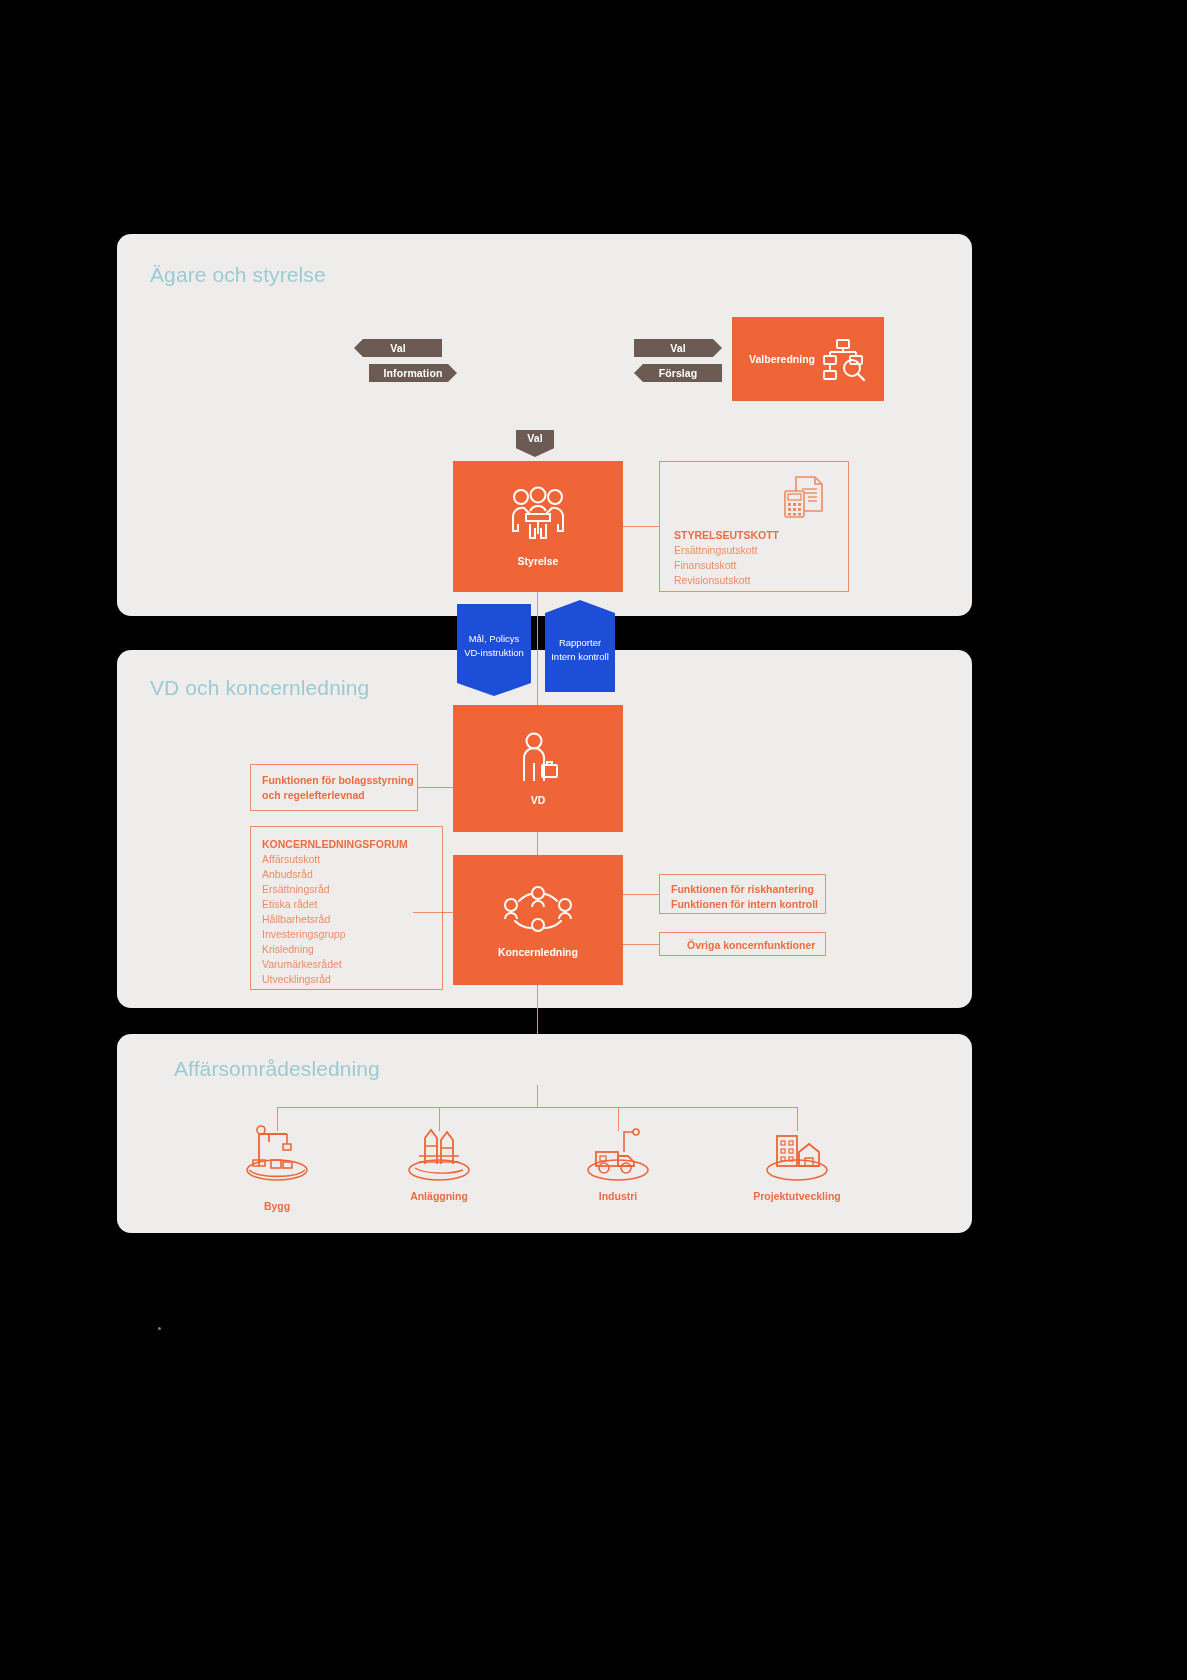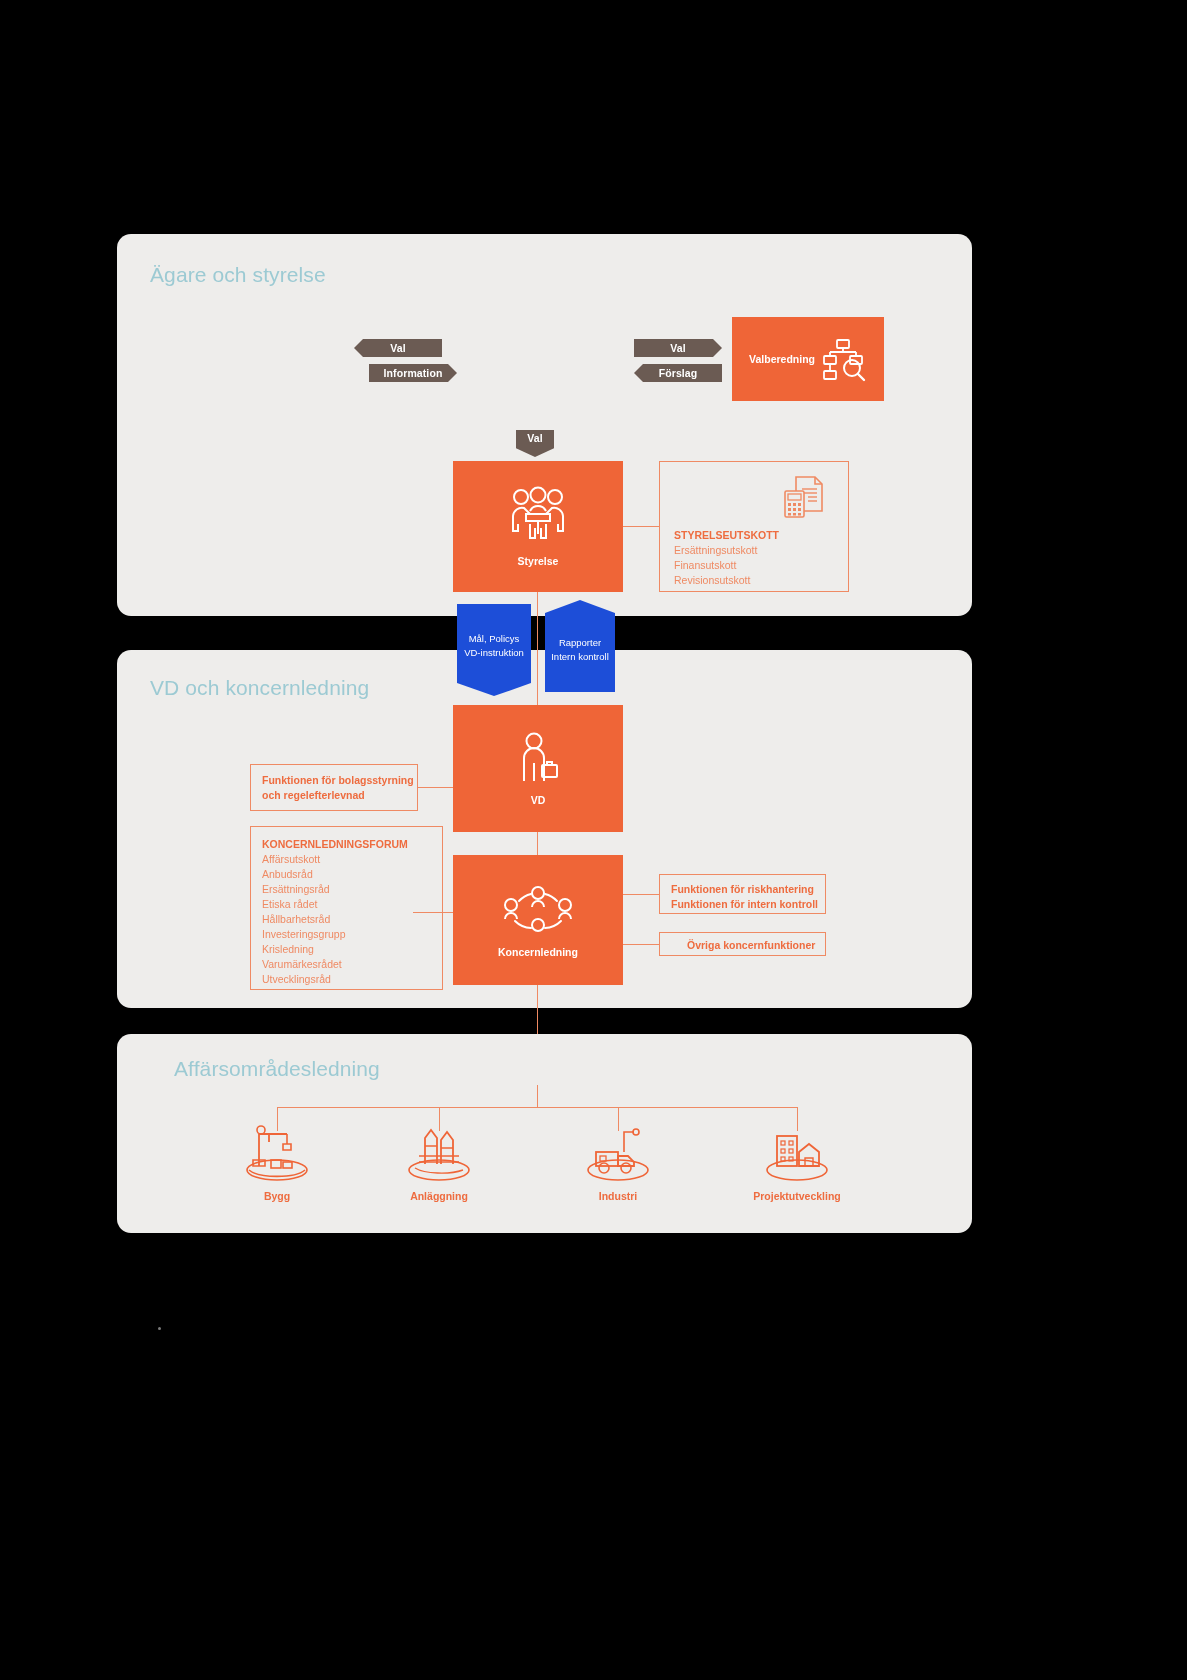--- a/index.html
+++ b/index.html
@@ -156,21 +156,21 @@
     align-items: center;
     width: 140px;
   }
   .bu .bulabel {
     margin-top: 6px;
     color: #ee6c3f;
     font-size: 10.5px;
     font-weight: 700;
     white-space: nowrap;
   }
-  #bu-0 { left: 207px; top: 1122px; }
+  #bu-0 { left: 207px; top: 1122px; gap: 10px; }
   #bu-1 { left: 369px; top: 1122px; }
   #bu-2 { left: 548px; top: 1122px; }
   #bu-3 { left: 727px; top: 1122px; }
 
   .dot { position: absolute; left: 158px; top: 1327px;
          width: 3px; height: 3px; background: #7a7a7a; border-radius: 50%; }
 
   svg { display: block; }
 </style>
 </head>

